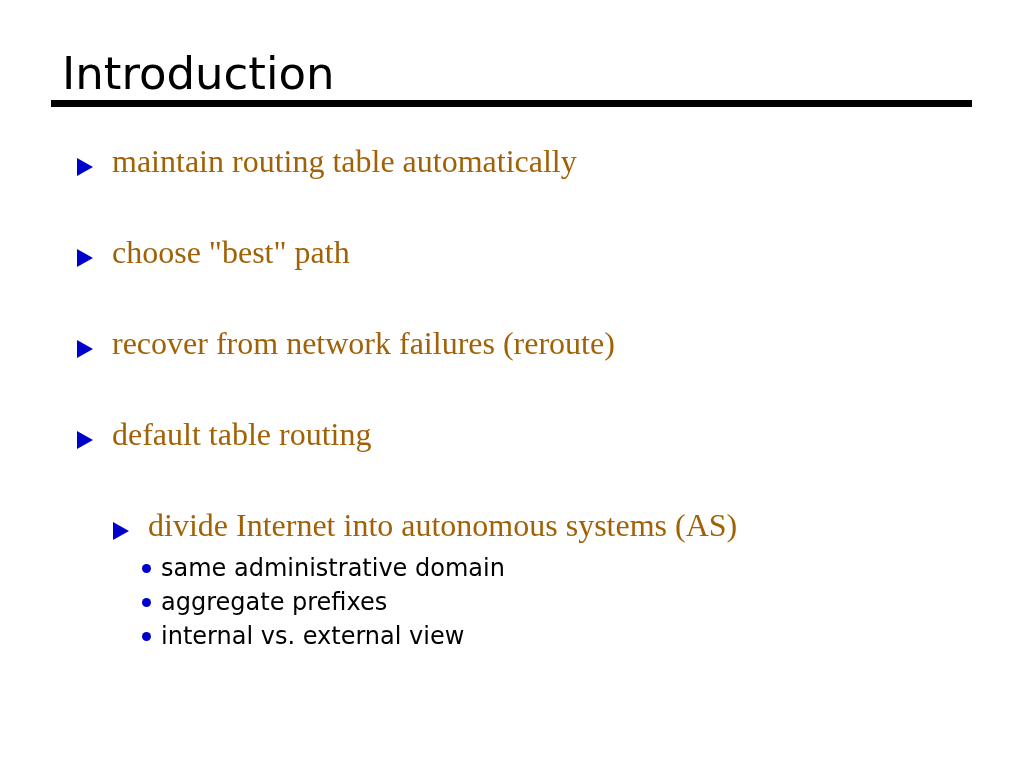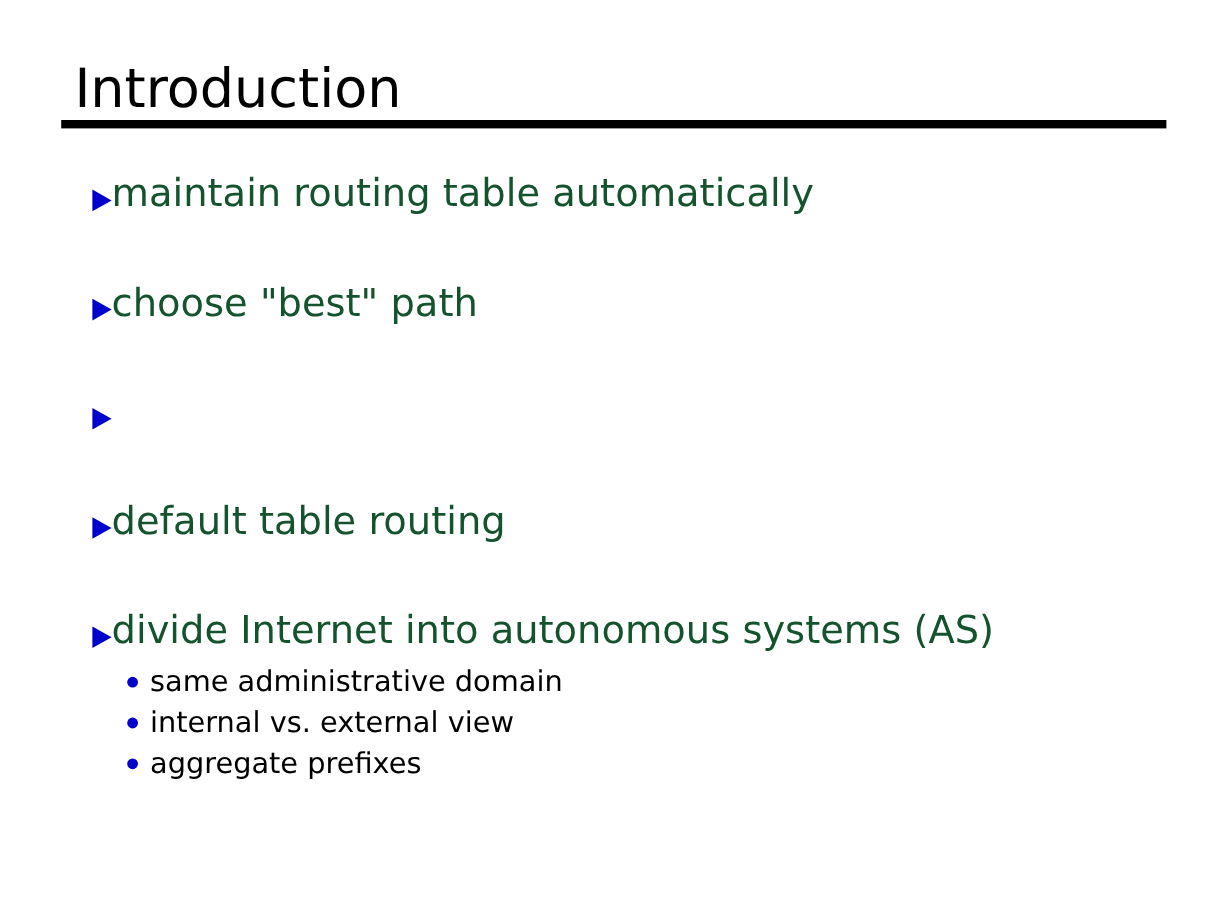--- a/index.html
+++ b/index.html
@@ -54,20 +54,21 @@
     top: 140px;
     width: 1024px;
   }
 
   .bullet-block {
     position: relative;
     height: 91px;
   }
   .bullet-block.last {
     height: auto;
+    margin-left: 36px;
   }
 
   .bullet-row {
     position: relative;
     display: flex;
     align-items: baseline;
     height: 46px;
   }
 
   .tri-marker {
@@ -76,26 +77,27 @@
     top: 18px;
     width: 0;
     height: 0;
     border-left: 16px solid #0000cc;
     border-top: 9px solid transparent;
     border-bottom: 9px solid transparent;
   }
 
   .bullet-text {
     position: absolute;
-    left: 93px;
+    left: 112px;
     top: 0;
     font-size: 32px;
     line-height: 42px;
-    color: #14532d;
+    color: #a16207;
     white-space: nowrap;
+    font-family: Liberation Serif, serif;
   }
 
   
   .sub-list {
     position: relative;
     margin-top: 2px;
   }
 
   .sub-row {
     position: relative;
@@ -143,20 +145,21 @@
     <div class="bullet-block">
       <div class="bullet-row">
         <span class="tri-marker"></span>
         <span class="bullet-text">choose "best" path</span>
       </div>
     </div>
 
     <div class="bullet-block">
       <div class="bullet-row">
         <span class="tri-marker"></span>
+        <span class="bullet-text">recover from network failures (reroute)</span>
       </div>
     </div>
 
     <div class="bullet-block">
       <div class="bullet-row">
         <span class="tri-marker"></span>
         <span class="bullet-text">default table routing</span>
       </div>
     </div>
 
@@ -166,23 +169,23 @@
         <span class="bullet-text">divide Internet into autonomous systems (AS)</span>
       </div>
 
       <div class="sub-list">
         <div class="sub-row">
           <span class="dot-marker"></span>
           <span class="sub-text">same administrative domain</span>
         </div>
         <div class="sub-row">
           <span class="dot-marker"></span>
-          <span class="sub-text">internal vs. external view</span>
+          <span class="sub-text">aggregate prefixes</span>
         </div>
         <div class="sub-row">
           <span class="dot-marker"></span>
-          <span class="sub-text">aggregate prefixes</span>
+          <span class="sub-text">internal vs. external view</span>
         </div>
       </div>
     </div>
 
   </div>
 </div>
 
 </body></html>

